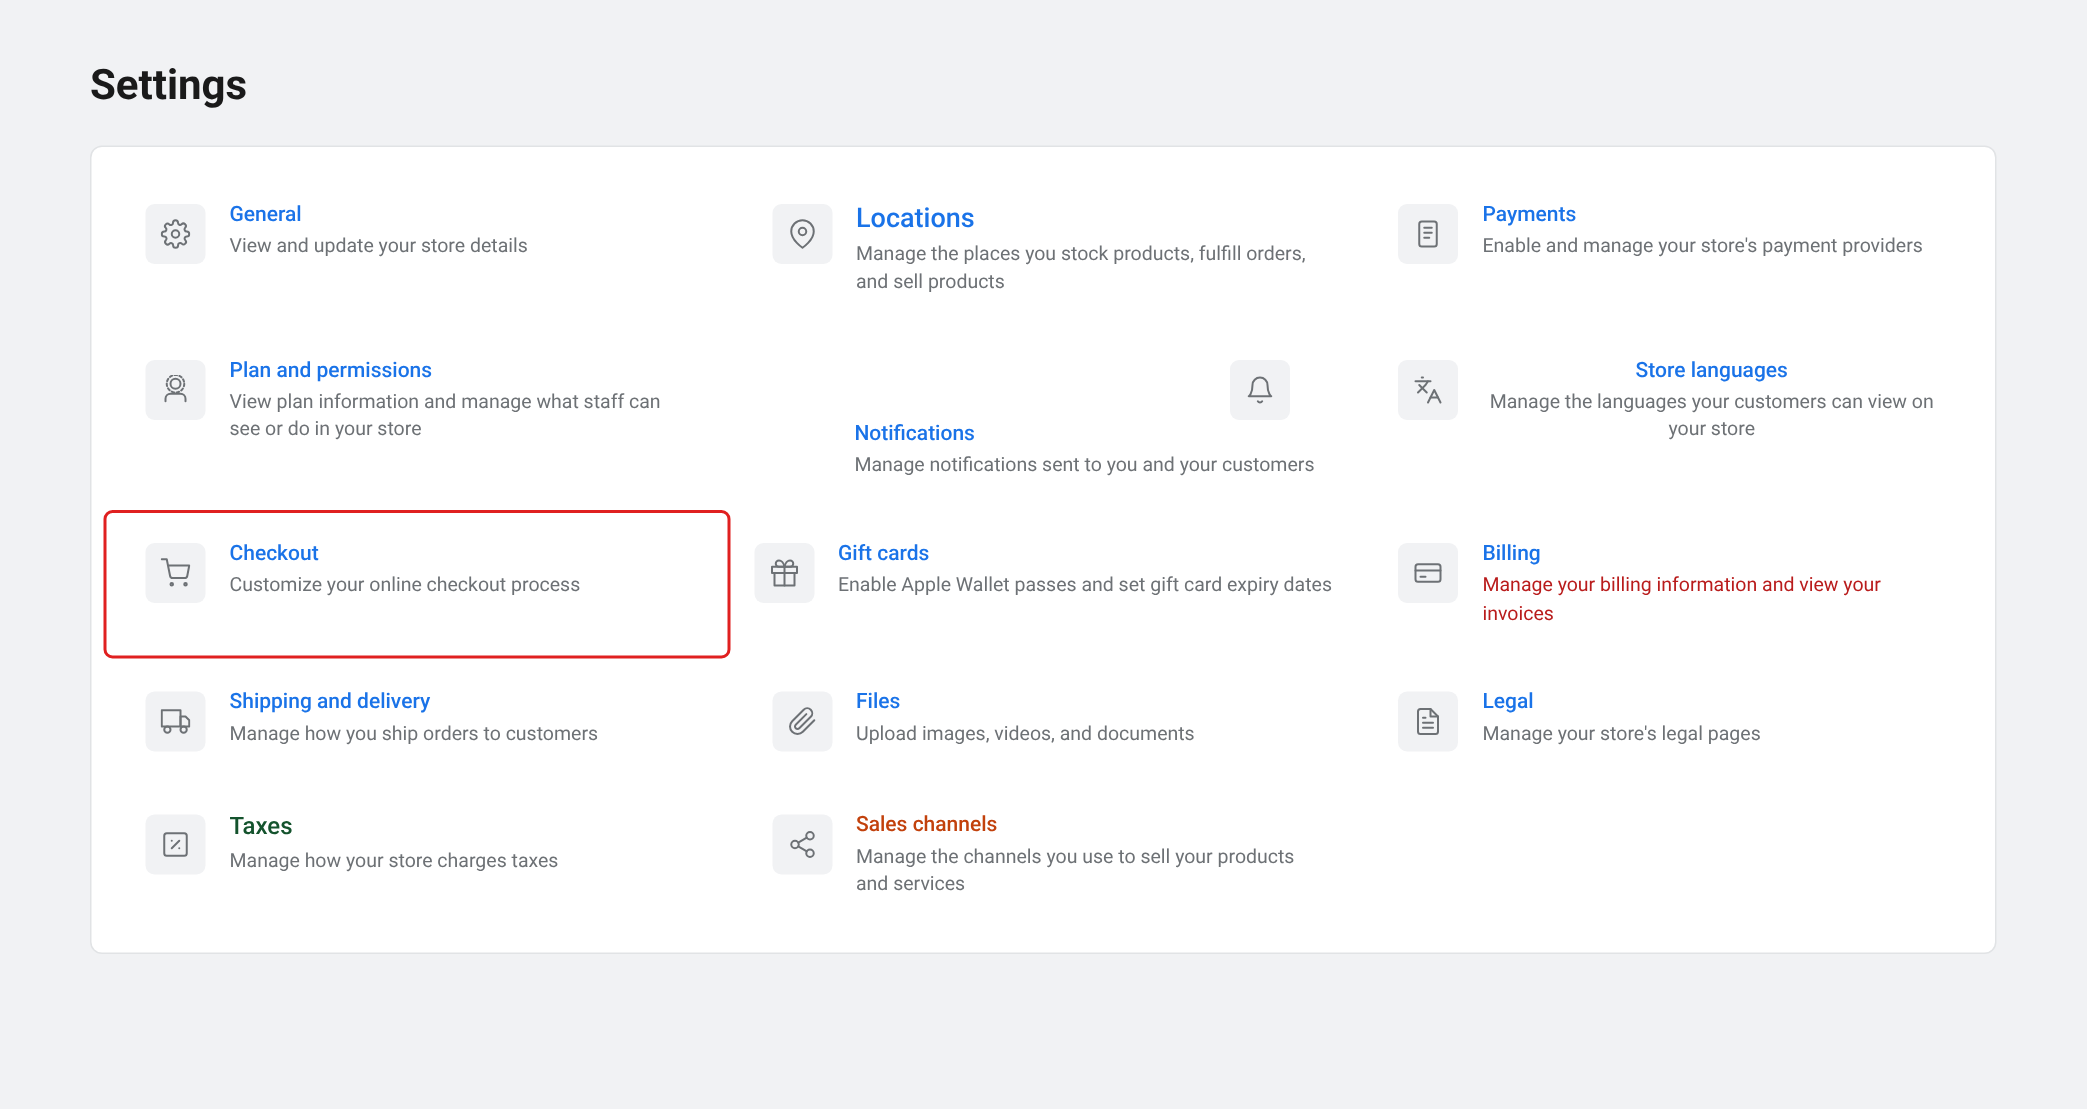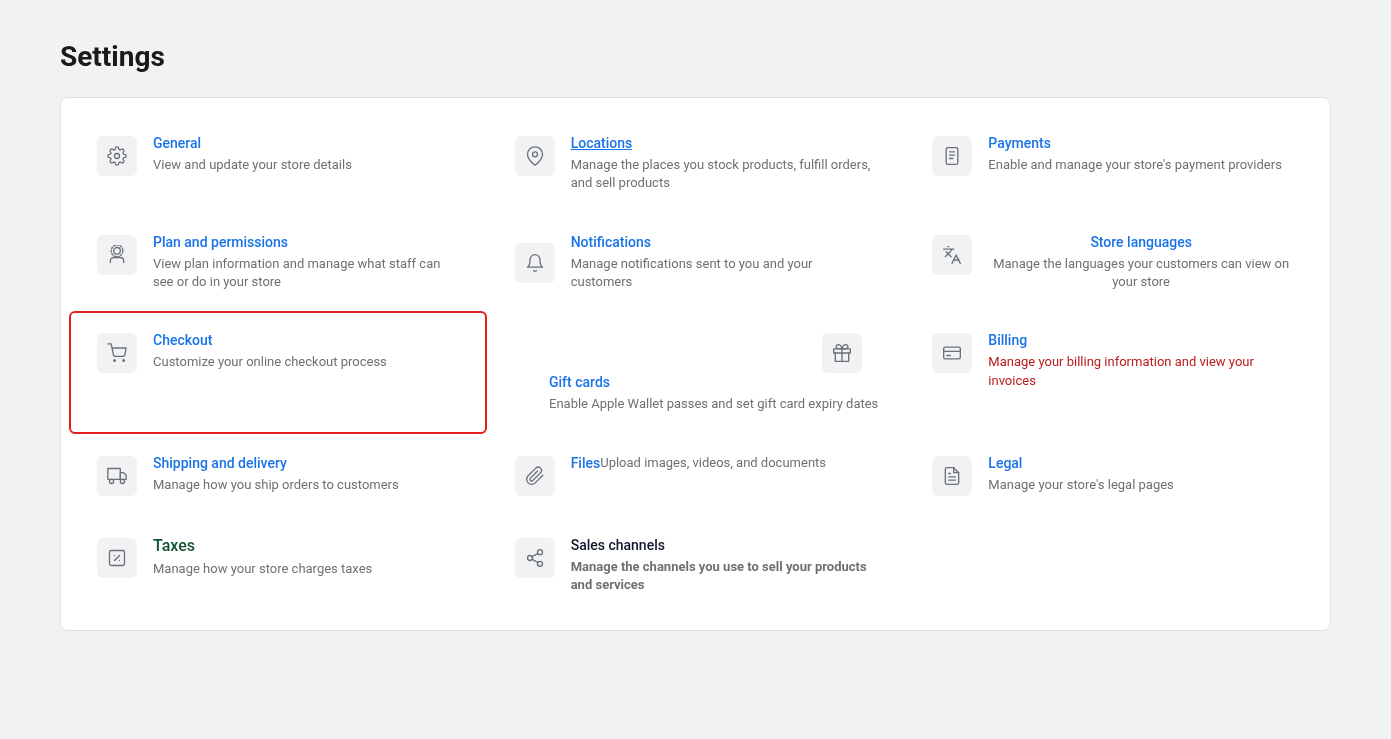--- a/index.html
+++ b/index.html
@@ -96,21 +96,21 @@
     </div>
   </div>
       <div data-name="settings-item-locations" class="settings-item-wrapper" style="display: flex; flex-direction: row; align-items: flex-start; padding: 20px 28px; cursor: pointer; border-radius: 6px; position: relative;">
     <div data-name="item-icon-box" style="width: 40px; height: 40px; background: rgb(241, 242, 244); border-radius: 6px; display: flex; align-items: center; justify-content: center; flex-shrink: 0; margin-right: 16px; margin-top: 2px;">
       <svg class="icon-svg" viewBox="0 0 24 24">
             <path d="M21 10c0 7-9 13-9 13s-9-6-9-13a9 9 0 0 1 18 0z"></path>
             <circle cx="12" cy="10" r="3"></circle>
           </svg>
     </div>
     <div data-name="item-text" style="display: flex; flex-direction: column;">
-      <span data-name="item-title" style="font-size: 14px; font-weight: 500; color: rgb(26, 115, 232); margin-bottom: 4px; line-height: 1.3; display: block; text-decoration: underline;">Locations</span>
+      <span data-name="item-title" style="font-size: 18px; font-weight: 500; color: rgb(26, 115, 232); margin-bottom: 4px; line-height: 1.3; display: block;">Locations</span>
       <span data-name="item-description" style="font-size: 13px; color: rgb(109, 113, 117); line-height: 1.4; display: block;">Manage the places you stock products, fulfill orders, and sell products</span>
     </div>
   </div>
       <div data-name="settings-item-payments" class="settings-item-wrapper" style="display: flex; flex-direction: row; align-items: flex-start; padding: 20px 28px; cursor: pointer; border-radius: 6px; position: relative;">
     <div data-name="item-icon-box" style="width: 40px; height: 40px; background: rgb(241, 242, 244); border-radius: 6px; display: flex; align-items: center; justify-content: center; flex-shrink: 0; margin-right: 16px; margin-top: 2px;">
       <svg class="icon-svg" viewBox="0 0 24 24">
             <rect x="5" y="2" width="14" height="20" rx="2"></rect>
             <line x1="9" y1="7" x2="15" y2="7"></line>
             <line x1="9" y1="11" x2="15" y2="11"></line>
             <line x1="9" y1="15" x2="13" y2="15"></line>
@@ -127,21 +127,21 @@
             <path d="M20 21v-2a4 4 0 0 0-4-4H8a4 4 0 0 0-4 4v2"></path>
             <circle cx="12" cy="7" r="4"></circle>
             <circle cx="12" cy="7" r="7" stroke-dasharray="2 2" fill="none"></circle>
           </svg>
     </div>
     <div data-name="item-text" style="display: flex; flex-direction: column;">
       <span data-name="item-title" style="font-size: 14px; font-weight: 500; color: rgb(26, 115, 232); margin-bottom: 4px; line-height: 1.3; display: block;">Plan and permissions</span>
       <span data-name="item-description" style="font-size: 13px; color: rgb(109, 113, 117); line-height: 1.4; display: block;">View plan information and manage what staff can see or do in your store</span>
     </div>
   </div>
-      <div data-name="settings-item-notifications" class="settings-item-wrapper" style="display: flex; flex-direction: row; align-items: center; padding: 20px 28px; cursor: pointer; border-radius: 6px; position: relative;">
+      <div data-name="settings-item-notifications" class="settings-item-wrapper" style="display: flex; flex-direction: column; align-items: flex-end; padding: 20px 28px; cursor: pointer; border-radius: 6px; position: relative;">
     <div data-name="item-icon-box" style="width: 40px; height: 40px; background: rgb(241, 242, 244); border-radius: 6px; display: flex; align-items: center; justify-content: center; flex-shrink: 0; margin-right: 16px; margin-top: 2px;">
       <svg class="icon-svg" viewBox="0 0 24 24">
             <path d="M18 8A6 6 0 0 0 6 8c0 7-3 9-3 9h18s-3-2-3-9"></path>
             <path d="M13.73 21a2 2 0 0 1-3.46 0"></path>
           </svg>
     </div>
     <div data-name="item-text" style="display: flex; flex-direction: column;">
       <span data-name="item-title" style="font-size: 14px; font-weight: 500; color: rgb(26, 115, 232); margin-bottom: 4px; line-height: 1.3; display: block;">Notifications</span>
       <span data-name="item-description" style="font-size: 13px; color: rgb(109, 113, 117); line-height: 1.4; display: block;">Manage notifications sent to you and your customers</span>
     </div>
@@ -168,21 +168,21 @@
             <circle cx="9" cy="21" r="1"></circle>
             <circle cx="20" cy="21" r="1"></circle>
             <path d="M1 1h4l2.68 13.39a2 2 0 0 0 2 1.61h9.72a2 2 0 0 0 2-1.61L23 6H6"></path>
           </svg>
     </div>
     <div data-name="item-text" style="display: flex; flex-direction: column;">
       <span data-name="item-title" style="font-size: 14px; font-weight: 500; color: rgb(26, 115, 232); margin-bottom: 4px; line-height: 1.3; display: block;">Checkout</span>
       <span data-name="item-description" style="font-size: 13px; color: rgb(109, 113, 117); line-height: 1.4; display: block;">Customize your online checkout process</span>
     </div>
   </div>
-      <div data-name="settings-item-gift-cards" class="settings-item-wrapper" style="display: flex; flex-direction: column; align-items: flex-end; padding: 20px 26px; cursor: pointer; border-radius: 6px; position: relative;">
+      <div data-name="settings-item-gift-cards" class="settings-item-wrapper" style="display: flex; align-items: flex-start; padding: 20px 16px; cursor: pointer; border-radius: 6px; position: relative;">
     <div data-name="item-icon-box" style="width: 40px; height: 40px; background: rgb(241, 242, 244); border-radius: 6px; display: flex; align-items: center; justify-content: center; flex-shrink: 0; margin-right: 16px; margin-top: 2px;">
       <svg class="icon-svg" viewBox="0 0 24 24">
             <polyline points="20 12 20 22 4 22 4 12"></polyline>
             <rect x="2" y="7" width="20" height="5"></rect>
             <line x1="12" y1="22" x2="12" y2="7"></line>
             <path d="M12 7H7.5a2.5 2.5 0 0 1 0-5C11 2 12 7 12 7z"></path>
             <path d="M12 7h4.5a2.5 2.5 0 0 0 0-5C13 2 12 7 12 7z"></path>
           </svg>
     </div>
     <div data-name="item-text" style="display: flex; flex-direction: column;">
@@ -216,21 +216,21 @@
       <span data-name="item-title" style="font-size: 14px; font-weight: 500; color: rgb(26, 115, 232); margin-bottom: 4px; line-height: 1.3; display: block;">Shipping and delivery</span>
       <span data-name="item-description" style="font-size: 13px; color: rgb(109, 113, 117); line-height: 1.4; display: block;">Manage how you ship orders to customers</span>
     </div>
   </div>
       <div data-name="settings-item-files" class="settings-item-wrapper" style="display: flex; flex-direction: row; align-items: flex-start; padding: 20px 28px; cursor: pointer; border-radius: 6px; position: relative;">
     <div data-name="item-icon-box" style="width: 40px; height: 40px; background: rgb(241, 242, 244); border-radius: 6px; display: flex; align-items: center; justify-content: center; flex-shrink: 0; margin-right: 16px; margin-top: 2px;">
       <svg class="icon-svg" viewBox="0 0 24 24">
             <path d="M21.44 11.05l-9.19 9.19a6 6 0 0 1-8.49-8.49l9.19-9.19a4 4 0 0 1 5.66 5.66l-9.2 9.19a2 2 0 0 1-2.83-2.83l8.49-8.48"></path>
           </svg>
     </div>
-    <div data-name="item-text" style="display: flex; flex-direction: row;">
+    <div data-name="item-text" style="display: flex; flex-direction: column;">
       <span data-name="item-title" style="font-size: 14px; font-weight: 500; color: rgb(26, 115, 232); margin-bottom: 4px; line-height: 1.3; display: block;">Files</span>
       <span data-name="item-description" style="font-size: 13px; color: rgb(109, 113, 117); line-height: 1.4; display: block;">Upload images, videos, and documents</span>
     </div>
   </div>
       <div data-name="settings-item-legal" class="settings-item-wrapper" style="display: flex; flex-direction: row; align-items: flex-start; padding: 20px 28px; cursor: pointer; border-radius: 6px; position: relative;">
     <div data-name="item-icon-box" style="width: 40px; height: 40px; background: rgb(241, 242, 244); border-radius: 6px; display: flex; align-items: center; justify-content: center; flex-shrink: 0; margin-right: 16px; margin-top: 2px;">
       <svg class="icon-svg" viewBox="0 0 24 24">
             <path d="M14 2H6a2 2 0 0 0-2 2v16a2 2 0 0 0 2 2h12a2 2 0 0 0 2-2V8z"></path>
             <polyline points="14 2 14 8 20 8"></polyline>
             <line x1="8" y1="13" x2="16" y2="13"></line>
@@ -261,18 +261,18 @@
     <div data-name="item-icon-box" style="width: 40px; height: 40px; background: rgb(241, 242, 244); border-radius: 6px; display: flex; align-items: center; justify-content: center; flex-shrink: 0; margin-right: 16px; margin-top: 2px;">
       <svg class="icon-svg" viewBox="0 0 24 24">
             <circle cx="18" cy="5" r="3"></circle>
             <circle cx="6" cy="12" r="3"></circle>
             <circle cx="18" cy="19" r="3"></circle>
             <line x1="8.59" y1="13.51" x2="15.42" y2="17.49"></line>
             <line x1="15.41" y1="6.51" x2="8.59" y2="10.49"></line>
           </svg>
     </div>
     <div data-name="item-text" style="display: flex; flex-direction: column;">
-      <span data-name="item-title" style="font-size: 14px; font-weight: 500; color: #0f172a; margin-bottom: 4px; line-height: 1.3; display: block;">Sales channels</span>
-      <span data-name="item-description" style="font-size: 13px; color: rgb(109, 113, 117); line-height: 1.4; display: block; font-weight: bold;">Manage the channels you use to sell your products and services</span>
+      <span data-name="item-title" style="font-size: 14px; font-weight: 500; color: #c2410c; margin-bottom: 4px; line-height: 1.3; display: block;">Sales channels</span>
+      <span data-name="item-description" style="font-size: 13px; color: rgb(109, 113, 117); line-height: 1.4; display: block;">Manage the channels you use to sell your products and services</span>
     </div>
   </div>
     </div>
 </div>
 
 </body></html>

